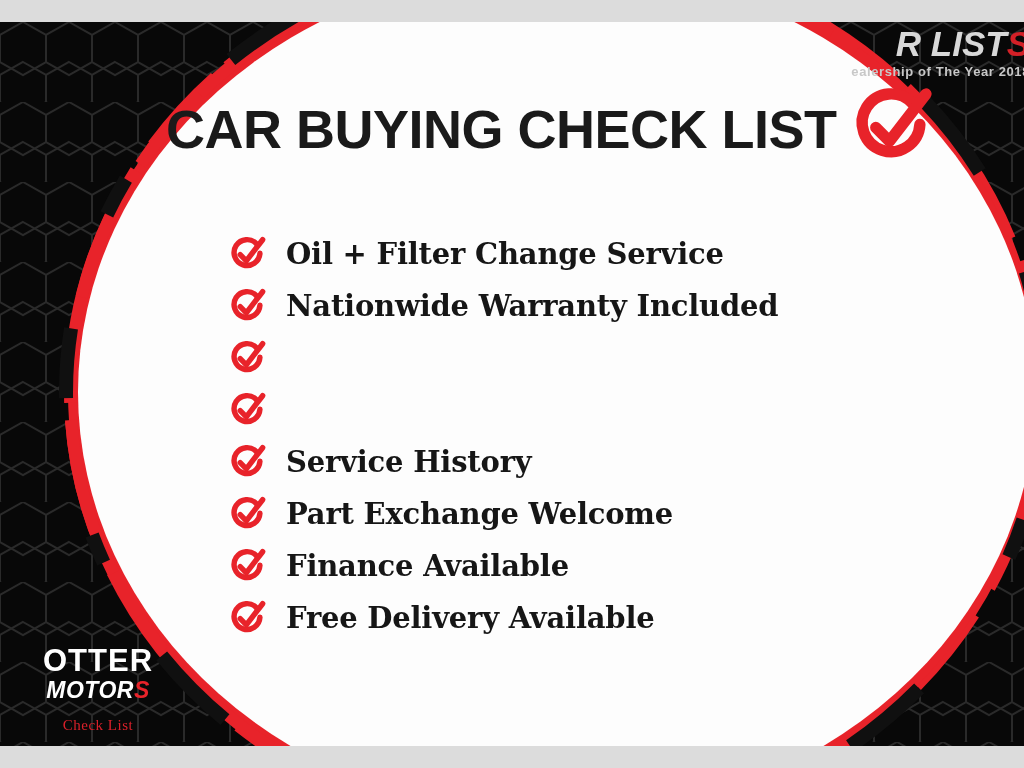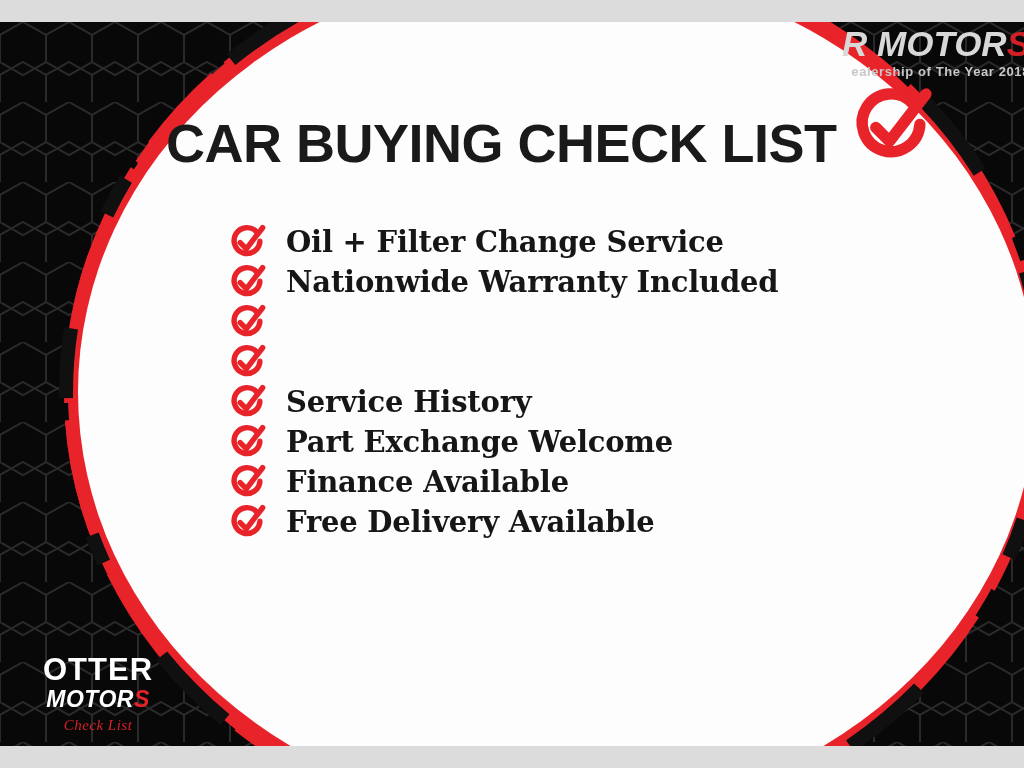--- a/index.html
+++ b/index.html
@@ -82,21 +82,21 @@
     inset: 0;
     z-index: 20;
   }
 
   
   #title-row {
     position: absolute;
     left: 166px;
     top: 66px;
     display: flex;
-    align-items: flex-end;
+    align-items: center;
     gap: 16px;
   }
   #title-text {
     font-family: "Liberation Sans", sans-serif;
     font-weight: bold;
     font-size: 54px;
     letter-spacing: -0.5px;
     color: #1a1a1a;
     line-height: 1;
     white-space: nowrap;
@@ -108,20 +108,21 @@
   #checklist {
     position: absolute;
     left: 228px;
     top: 200px;
     z-index: 22;
   }
   .check-row {
     display: flex;
     align-items: center;
     height: 40px;
+    margin-top: 12px;
   }
   .check-mark {
     width: 38px;
     height: 34px;
     flex: none;
     margin-right: 20px;
   }
   .check-mark svg { display:block; width:100%; height:100%; overflow: visible; }
   .check-label {
     font-family: "DejaVu Serif", "Liberation Serif", serif;
@@ -156,23 +157,22 @@
     font-size: 23px;
     color: #ffffff;
     letter-spacing: 0.5px;
     line-height: 1.05;
   }
   #dealer-line2 .accent { color: #e8232a; }
   #dealer-tagline {
     font-family: "Liberation Serif", serif;
     font-size: 15px;
     color: #d9202a;
-    margin-top: 6px;
+    margin-top: 15px;
     letter-spacing: 0.5px;
-    font-style: italic;
   }
 
   
   #watermark {
     position: absolute;
     right: -6px;
     top: 4px;
     z-index: 30;
     text-align: right;
     overflow: hidden;
@@ -334,21 +334,21 @@
 
       </div>
 
       <div id="dealer-logo">
         <div id="dealer-line1">OTTER</div>
         <div id="dealer-line2"><span>MOTOR</span><span class="accent">S</span></div>
         <div id="dealer-tagline">Check List</div>
       </div>
 
       <div id="watermark">
-        <div id="wm-main"><span>R MOTOR</span><span class="accent">S</span></div>
+        <div id="wm-main"><span>R LIST</span><span class="accent">S</span></div>
         <div id="wm-sub">ealership of The Year 2018</div>
       </div>
 
     </div>
   </div>
 
   <div class="letterbox bottom"></div>
 </div>
 
 </body></html>

